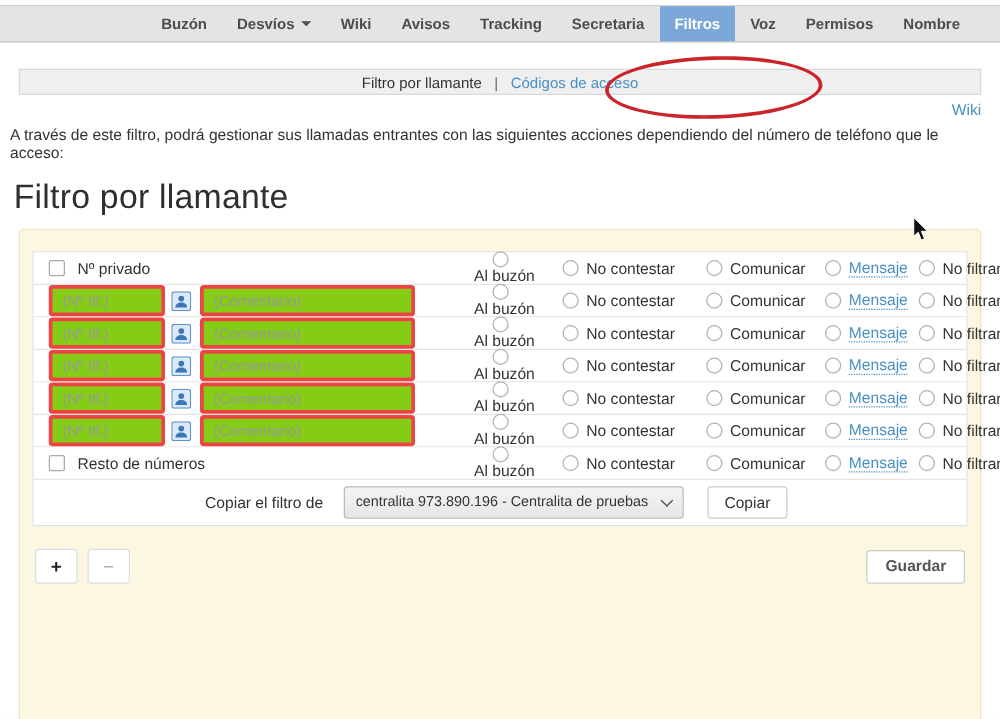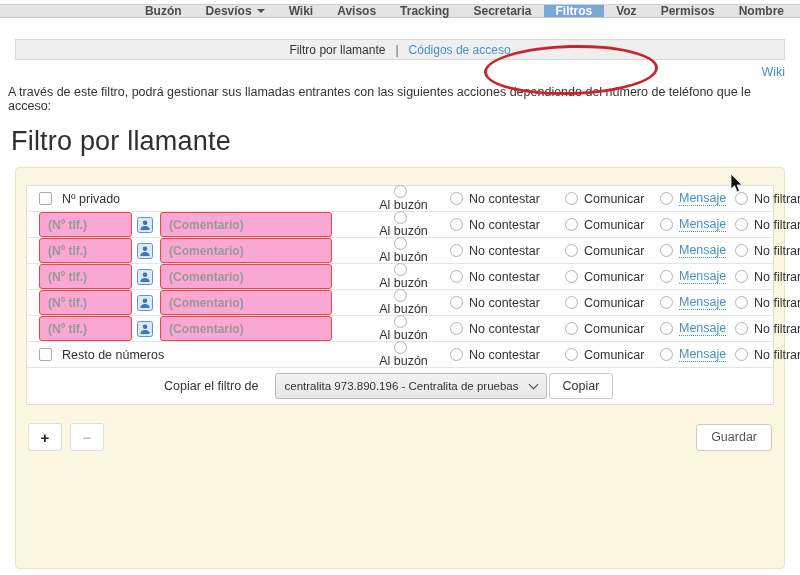--- a/index.html
+++ b/index.html
@@ -7,23 +7,23 @@
   }
   *{box-sizing:border-box;}
   html,body{margin:0;padding:0;}
   body{
     width:800px;height:575px;overflow:hidden;position:relative;
     background:#fff;color:#333;
     font-family:"Liberation Sans",sans-serif;font-size:12px;
   }
   
   .topnav{
-    margin-top:4px;height:14px;background:#e4e4e4;
+    margin-top:4px;height:30px;background:#e4e4e4;
     border-top:1px solid #d0d0d0;border-bottom:1px solid #c6c6c6;
-    display:flex;justify-content:flex-end;align-items:stretch;padding-right:4px;text-align:right;
+    display:flex;justify-content:flex-end;align-items:stretch;padding-right:20px;text-align:right;
   }
   .nav-item{
     display:flex;align-items:center;padding:0 12px;
     font-size:12px;font-weight:bold;color:#4d4d4d;cursor:pointer;white-space:nowrap;
   }
   .nav-item.active{background:var(--accent);color:#fff;}
   .caret{
     margin-left:5px;width:0;height:0;
     border-left:4px solid transparent;border-right:4px solid transparent;
     border-top:4px solid #4d4d4d;
@@ -56,22 +56,22 @@
     height:26px;display:flex;align-items:center;padding:0 12px;
     border-bottom:1px solid #e5e5e5;background:#fff;
   }
   .row-left{flex:0 0 298px;display:flex;align-items:center;}
   .cb{
     width:13px;height:13px;border:1px solid #ababab;border-radius:2px;
     background:#fdfdfd;margin-right:10px;flex:0 0 13px;cursor:pointer;
   }
   .cb-label{font-size:12.5px;}
   .inp{
-    height:25px;border:1px solid #ef4444;border-radius:3px;padding:0 8px;
-    font-size:12px;color:#555;font-family:inherit;background:#f9a8d4;font-weight:bold;
+    height:25px;border:3px solid #ef4444;border-radius:3px;padding:0 8px;
+    font-size:12px;color:#555;font-family:inherit;background:#84cc16;
   }
   .inp::placeholder{color:#999;}
   .inp.phone{width:93px;}
   .inp.comment{width:172px;}
   .contact-icon{width:16px;height:16px;margin:0 7px 0 5px;display:flex;cursor:pointer;}
   .opt{display:flex;align-items:center;flex:0 0 auto;}
   .opt0{width:93px;margin-left:20px;flex-direction:column;}
   .opt1{width:115px;}
   .opt2{width:95px;}
   .opt3{width:75px;}
@@ -91,35 +91,35 @@
     width:100%;height:26px;appearance:none;-webkit-appearance:none;-moz-appearance:none;
     background:linear-gradient(#f3f3f3,#e7e7e7);border:1px solid #b9b9b9;border-radius:3px;
     font-size:11.5px;color:#333;padding:0 22px 0 9px;font-family:inherit;cursor:pointer;
   }
   .select-chevron{
     position:absolute;right:10px;top:8px;width:7px;height:7px;
     border-right:1.6px solid #444;border-bottom:1.6px solid #444;
     transform:rotate(45deg);pointer-events:none;
   }
   .copy-btn{
-    margin-left:2px;height:26px;padding:0 13px;background:#fff;
+    margin-left:19px;height:26px;padding:0 13px;background:#fff;
     border:1px solid #ccc;border-radius:3px;font-size:12.5px;color:#333;
     font-family:inherit;cursor:pointer;
   }
   
   .panel-bottom{display:flex;justify-content:space-between;align-items:center;margin:18px 2px 0;}
   .pm-group{display:flex;gap:8px;}
   .pm-btn{
     width:34px;height:28px;background:#fff;border:1px solid #ddd;border-radius:3px;
     font-size:15px;font-weight:bold;color:#222;font-family:inherit;cursor:pointer;line-height:1;
   }
   .pm-btn.minus{color:#a9a9a9;font-weight:normal;}
   .save-btn{
     height:27px;padding:0 14px;background:#fff;border:1px solid #ccc;border-radius:3px;
-    font-size:12.5px;color:#555;font-family:inherit;cursor:pointer;
+    font-size:12.5px;color:#555;font-family:inherit;cursor:pointer;font-weight:bold;
   }
   
   .cursor{position:absolute;left:730px;top:174px;z-index:10;pointer-events:none;}
 </style>
 </head>
 <body>
 
 <div class="topnav">
     <div class="nav-item">
       <span>Buzón</span>

